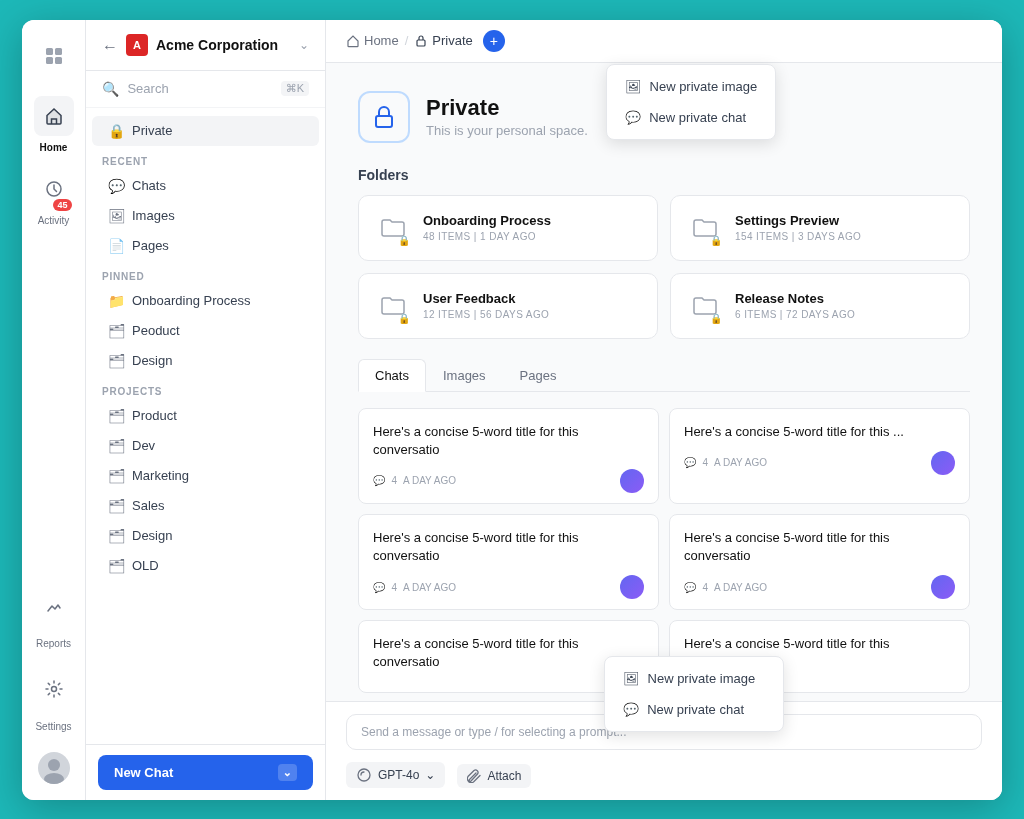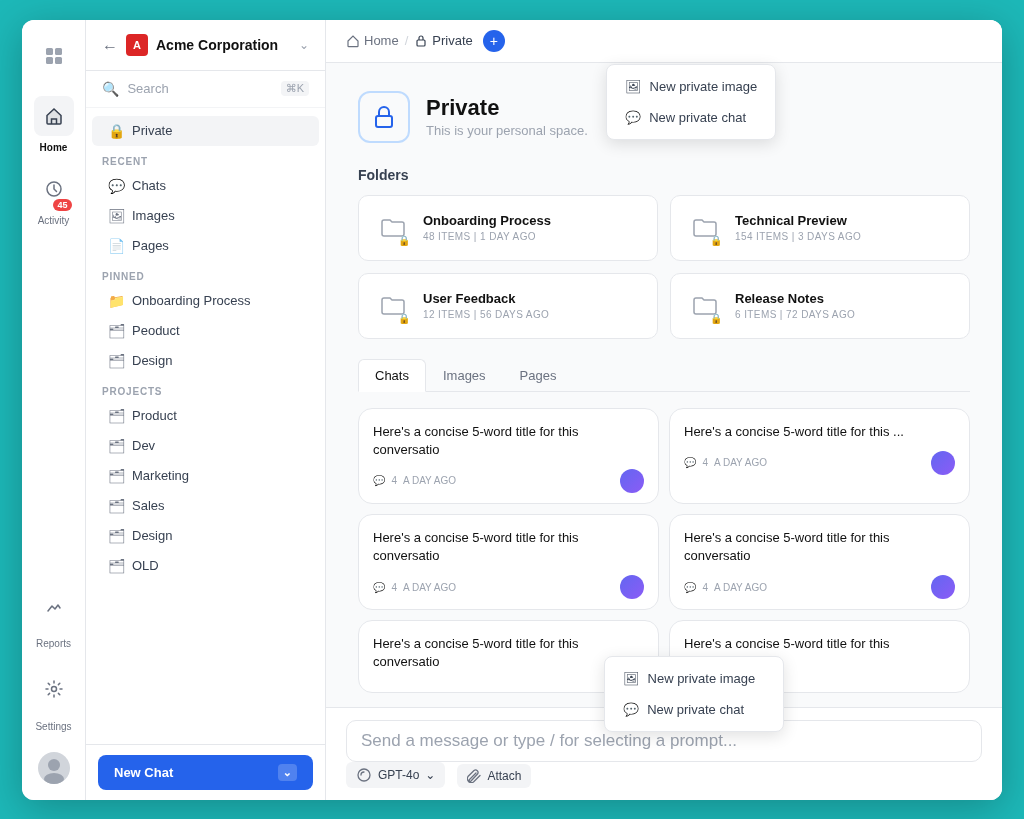--- a/index.html
+++ b/index.html
@@ -350,21 +350,21 @@
     }
     .chats-grid {
       display: grid;
       grid-template-columns: 1fr 1fr;
       gap: 10px;
       margin-bottom: 16px;
     }
     .chat-card {
       background: #fff;
       border: 1px solid #e5e7eb;
-      border-radius: 14px;
+      border-radius: 8px;
       padding: 14px 14px 10px;
       cursor: pointer;
     }
     .chat-title {
       font-size: 13px;
       font-weight: 500;
       color: #111;
       margin-bottom: 10px;
       line-height: 1.4;
     }
@@ -390,24 +390,24 @@
     
     .message-input-area {
       background: #fff;
       border-top: 1px solid #e5e7eb;
       padding: 12px 20px;
     }
     .message-input-box {
       border: 1px solid #e5e7eb;
       border-radius: 10px;
       padding: 10px 14px;
-      font-size: 17px;
+      font-size: 12px;
       color: #9ca3af;
       background: #fff;
-      margin-bottom: 0;
+      margin-bottom: 12px;
     }
     .message-actions {
       display: flex;
       align-items: flex-end;
       gap: 12px;
     }
     .model-selector {
       display: flex;
       align-items: center;
       gap: 6px;
@@ -640,21 +640,21 @@
           </div>
         </div>
         <div class="folder-card">
           <div class="folder-icon">
             <svg width="28" height="28" viewBox="0 0 28 28" fill="none">
                 <path d="M3 8a2 2 0 012-2h6l2 2h10a2 2 0 012 2v10a2 2 0 01-2 2H5a2 2 0 01-2-2V8z" stroke="#9ca3af" stroke-width="1.5" fill="none"></path>
               </svg>
             <span class="folder-lock">🔒</span>
           </div>
           <div class="folder-info">
-            <div class="folder-name">Technical Preview</div>
+            <div class="folder-name">Settings Preview</div>
             <div class="folder-meta">154 ITEMS  |  3 DAYS AGO</div>
           </div>
         </div>
         <div class="folder-card">
           <div class="folder-icon">
             <svg width="28" height="28" viewBox="0 0 28 28" fill="none">
                 <path d="M3 8a2 2 0 012-2h6l2 2h10a2 2 0 012 2v10a2 2 0 01-2 2H5a2 2 0 01-2-2V8z" stroke="#9ca3af" stroke-width="1.5" fill="none"></path>
               </svg>
             <span class="folder-lock">🔒</span>
           </div>

